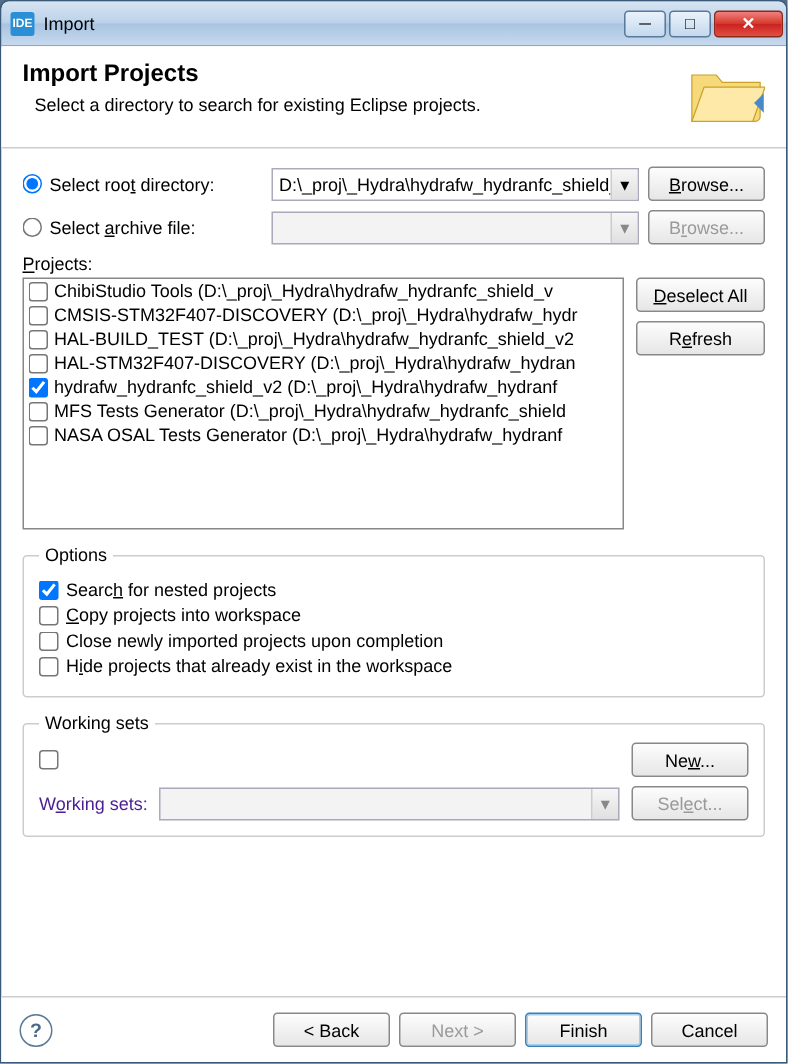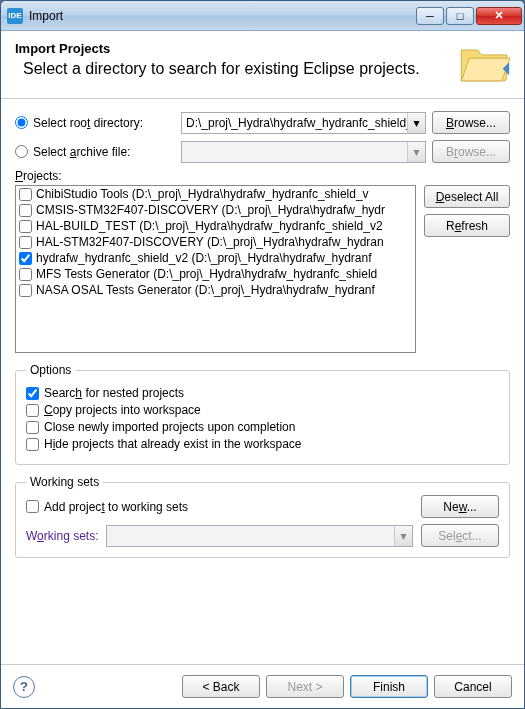--- a/index.html
+++ b/index.html
@@ -62,22 +62,22 @@
   .winbtn.min { background: linear-gradient(#eaf2fb,#c4d8ee); }
   .client { background: #fff; height: calc(100% - 30px); display: flex; flex-direction: column; }
   .banner {
     display: flex;
     border-bottom: 1px solid #ccc;
     padding: 10px 14px 10px 14px;
     align-items: flex-start;
     background: #fff;
   }
   .banner-text { flex:1; }
-  .banner-title { font-size: 13px; font-weight: bold; margin-bottom: 4px; }
-  .banner-sub { font-size: 16px; color: #000; margin-left: 8px; }
+  .banner-title { font-size: 16px; font-weight: bold; margin-bottom: 4px; }
+  .banner-sub { font-size: 12px; color: #000; margin-left: 8px; }
   .folder-icon svg { width: 52px; height: 44px; }
   .form { padding: 12px 14px 0 14px; flex:1; overflow: hidden; }
   .row { display: flex; align-items: center; margin-bottom: 6px; gap: 6px; }
   .row label { white-space: nowrap; }
   .radio { display:flex; align-items:center; width: 160px; }
   input[type=radio] { margin: 0 5px 0 0; }
   .combo-wrap {
     flex:1;
     display:flex;
     border:1px solid #aab;
@@ -267,21 +267,20 @@
             <input type="checkbox" style="">
             <label>H<span class="under">i</span>de projects that already exist in the workspace</label>
           </div>
       </fieldset>
 
       <fieldset>
         <legend>Working sets</legend>
         <div class="row" style="margin-bottom:2px">
           <div class="chk-row" style="flex:1">
               <input type="checkbox" style="">
-              <label>Add projec<span class="under">t</span> to working sets</label>
             </div>
           <button class="btn">Ne<span class="under">w</span>...</button>
         </div>
         <div class="ws-row">
           <label style="color:#4c1d95">W<span class="under">o</span>rking sets:</label>
           <div class="combo-wrap disabled">
             <div class="val"></div>
             <div class="arrow">▾</div>
           </div>
           <button class="btn" disabled="">S<span>e</span>l<span class="under">e</span>ct...</button>

